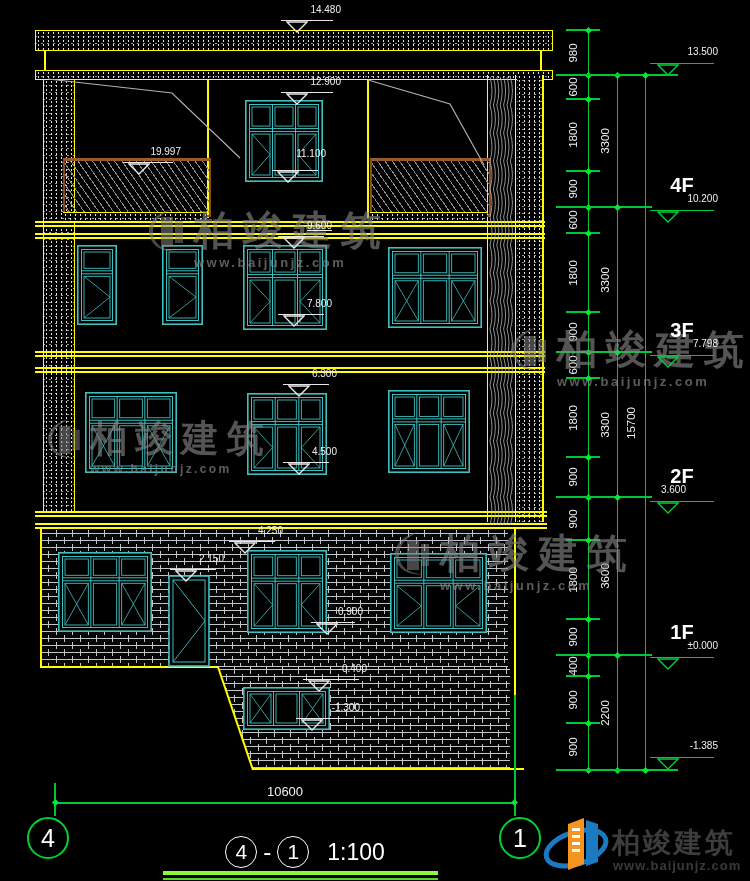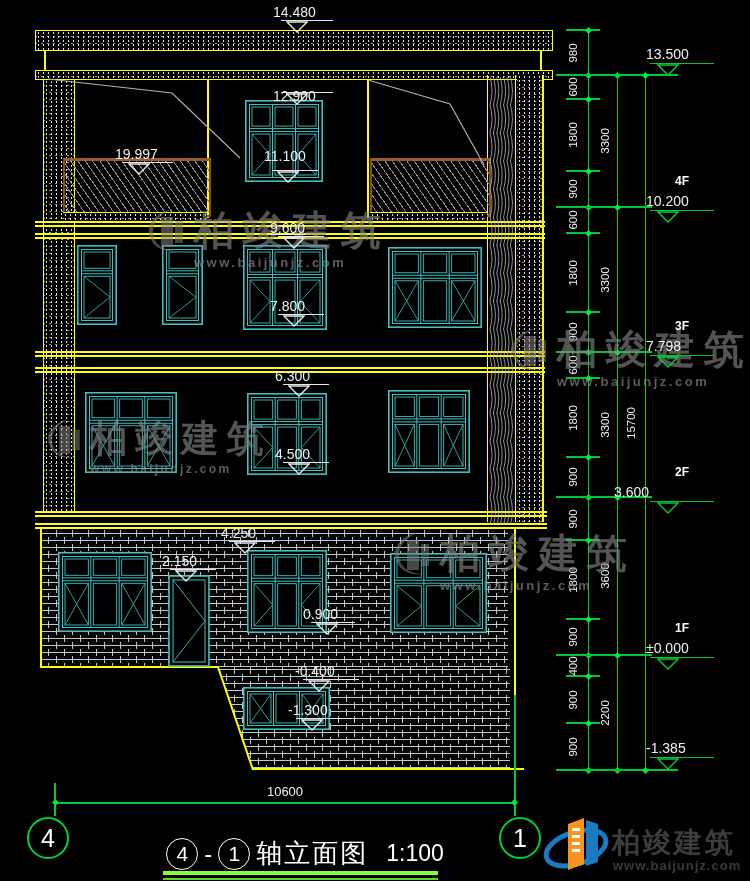--- a/index.html
+++ b/index.html
@@ -14,22 +14,22 @@
     background-size:5px 4px,6px 7px;background-position:0 0,3px 2px;}
   .brick{background-color:#050505;
     background-image:
       repeating-linear-gradient(0deg,#c2c7ca 0 1px,transparent 1px 7px),
       conic-gradient(at 1px 7px,transparent 0 270deg,#c2c7ca 270deg),
       conic-gradient(at 1px 7px,transparent 0 270deg,#c2c7ca 270deg);
     background-size:auto,16px 14px,16px 14px;
     background-position:0 0,0 0,8px 7px;}
   .hatch{background-image:repeating-linear-gradient(55deg,transparent 0 5px,#8d8d8d 5px 6px);}
   .dimtxt{position:absolute;color:#f0f0f0;font-size:11.5px;text-align:center;height:14px;line-height:14px;}
-  .lvltxt{position:absolute;color:#f0f0f0;font-size:14px;text-align:left;white-space:nowrap;}
-  .flrtxt{position:absolute;color:#ffffff;font-size:12px;font-weight:bold;text-align:center;}
+  .lvltxt{position:absolute;color:#f0f0f0;font-size:10px;text-align:right;white-space:nowrap;}
+  .flrtxt{position:absolute;color:#ffffff;font-size:20px;font-weight:bold;text-align:center;}
   .diam{position:absolute;width:5px;height:5px;background:#00e83c;transform:rotate(45deg);}
   .wm{position:absolute;z-index:2;white-space:nowrap;}
   .wm .cjk{color:rgba(135,135,135,.62);font-weight:bold;letter-spacing:9px;}
   .wm .url{color:rgba(135,135,135,.68);font-weight:bold;letter-spacing:2.5px;font-size:13px;margin-top:-3px;}
   .bubble{position:absolute;width:38px;height:38px;border:2px solid #00d234;border-radius:50%;
           color:#fff;font-size:25px;text-align:center;line-height:38px;z-index:3;}
   #title{position:absolute;left:150px;top:836px;width:310px;display:flex;align-items:center;
          justify-content:center;gap:6px;color:#fff;z-index:3;}
   .tcirc{display:inline-block;width:30px;height:30px;border:1.5px solid #fff;border-radius:50%;
          font-size:21px;text-align:center;line-height:30px;}
@@ -104,21 +104,20 @@
 
   <div class="bubble" style="left:27px;top:817px;">
     <span>4</span></div>
   <div class="bubble" style="left:499px;top:817px;">
     <span>1</span></div>
 
   <div id="title">
     <span class="tcirc">4</span>
     <span style="font-size:24px;">-</span>
     <span class="tcirc">1</span>
-    <span class="tname">轴立面图</span>
     <span class="tscale">1:100</span>
   </div>
   <div class="abs" style="left:163px;top:871px;width:275px;height:4px;background:#8cf83c;z-index:3;"></div>
   <div class="abs" style="left:163px;top:878px;width:275px;height:1.5px;background:#58d820;z-index:3;"></div>
 
   <svg class="abs" style="left:536px;top:810px;z-index:3;" width="212" height="68">
     <ellipse cx="40" cy="38" rx="31" ry="16" fill="none" stroke="#1a7ac2" stroke-width="5" transform="rotate(-18 40 38)"></ellipse>
     <polygon points="32,14 48,8 48,54 32,60" fill="#f7941d"></polygon>
     <polygon points="50,10 62,14 62,52 50,56" fill="#1a7ac2"></polygon>
     <rect x="36" y="18" width="8" height="3" fill="#fff"></rect>
@@ -329,21 +328,21 @@
         <path d="M1,1 H21 L11,11 Z" fill="none" stroke="#e8e8e8" stroke-width="1.3"></path>
       </svg>
     </div>
     <div class="lvltxt" style="left: 273px; top: 4px; width: 68px; z-index: 3;">14.480</div>
     <div class="wline" style="left: 281px; top: 92px; width: 52px; height: 1.2px; z-index: 3;"></div>
     <div class="abs" style="left: 286px; top: 93px; z-index: 3;">
       <svg width="22" height="12" viewBox="0 0 22 12">
         <path d="M1,1 H21 L11,11 Z" fill="none" stroke="#e8e8e8" stroke-width="1.3"></path>
       </svg>
     </div>
-    <div class="lvltxt" style="left: 273px; top: 88px; width: 68px; z-index: 3;">12.900</div>
+    <div class="lvltxt" style="left: 273px; top: 76px; width: 68px; z-index: 3;">12.900</div>
     <div class="wline" style="left: 123px; top: 162px; width: 50px; height: 1.2px; z-index: 3;"></div>
     <div class="abs" style="left: 128px; top: 163px; z-index: 3;">
       <svg width="22" height="12" viewBox="0 0 22 12">
         <path d="M1,1 H21 L11,11 Z" fill="none" stroke="#e8e8e8" stroke-width="1.3"></path>
       </svg>
     </div>
     <div class="lvltxt" style="left: 115px; top: 146px; width: 66px; z-index: 3;">19.997</div>
     <div class="wline" style="left: 272px; top: 170px; width: 46px; height: 1.2px; z-index: 3;"></div>
     <div class="abs" style="left: 277px; top: 171px; z-index: 3;">
       <svg width="22" height="12" viewBox="0 0 22 12">

